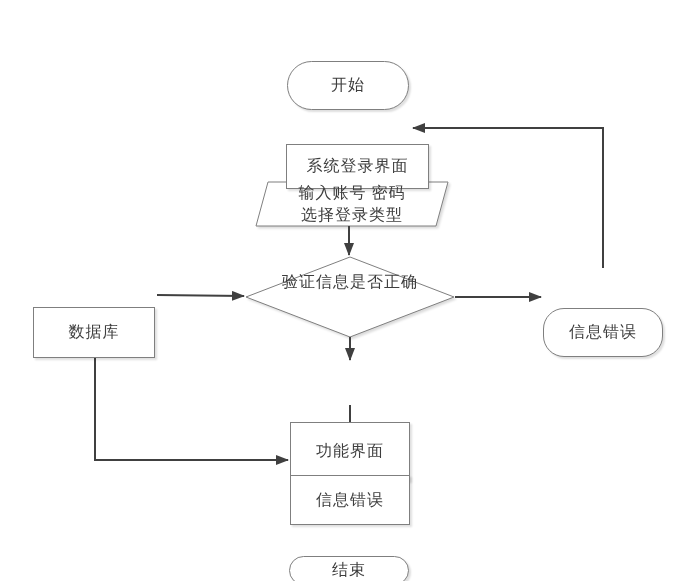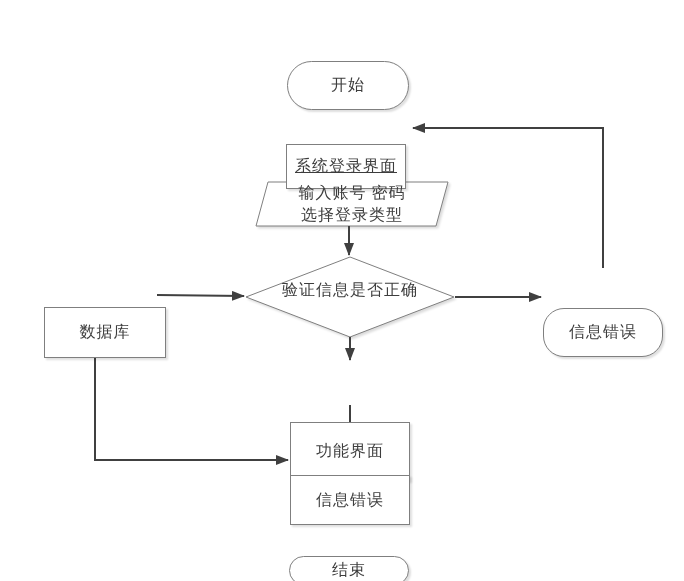--- a/index.html
+++ b/index.html
@@ -93,34 +93,34 @@
     <line class="edge" x1="157" y1="295" x2="244" y2="296" marker-end="url(#arrow)"></line>
     <line class="edge" x1="455" y1="297" x2="541" y2="297" marker-end="url(#arrow)"></line>
     <polyline class="edge" points="603,268 603,128 413,128" marker-end="url(#arrow)"></polyline>
     <polyline class="edge" points="95,319 95,460 288,460" marker-end="url(#arrow)"></polyline>
   </svg>
 
   <div class="node stadium" style="left:287px; top:22px; width:122px; height:49px;">
     <span>开始</span>
   </div>
 
-  <div class="node" style="left:286px; top:105px; width:120px; height:45px;text-decoration:underline;">
+  <div class="node" style="left:286px; top:105px; width:143px; height:45px;">
     <span>系统登录界面</span>
   </div>
 
   <div class="label-overlay" style="left:256px; top:182px; width:192px; height:44px;justify-content:center;">
     <span>输入账号 密码</span>
     <span>选择登录类型</span>
   </div>
 
-  <div class="label-overlay" style="left:246px; top:250px; width:208px; height:80px;">
+  <div class="label-overlay" style="left:246px; top:242px; width:208px; height:80px;">
     <span>验证信息是否正确</span>
   </div>
 
-  <div class="node" style="left:44px; top:268px; width:122px; height:51px;">
+  <div class="node" style="left:33px; top:268px; width:122px; height:51px;">
     <span>数据库</span>
   </div>
 
   <div class="node" style="left:543px; top:269px; width:120px; height:49px;border-radius:21px;">
     <span>信息错误</span>
   </div>
 
   <div class="node" style="left:290px; top:383px; width:120px; height:59px;">
     <span>功能界面</span>
   </div>

